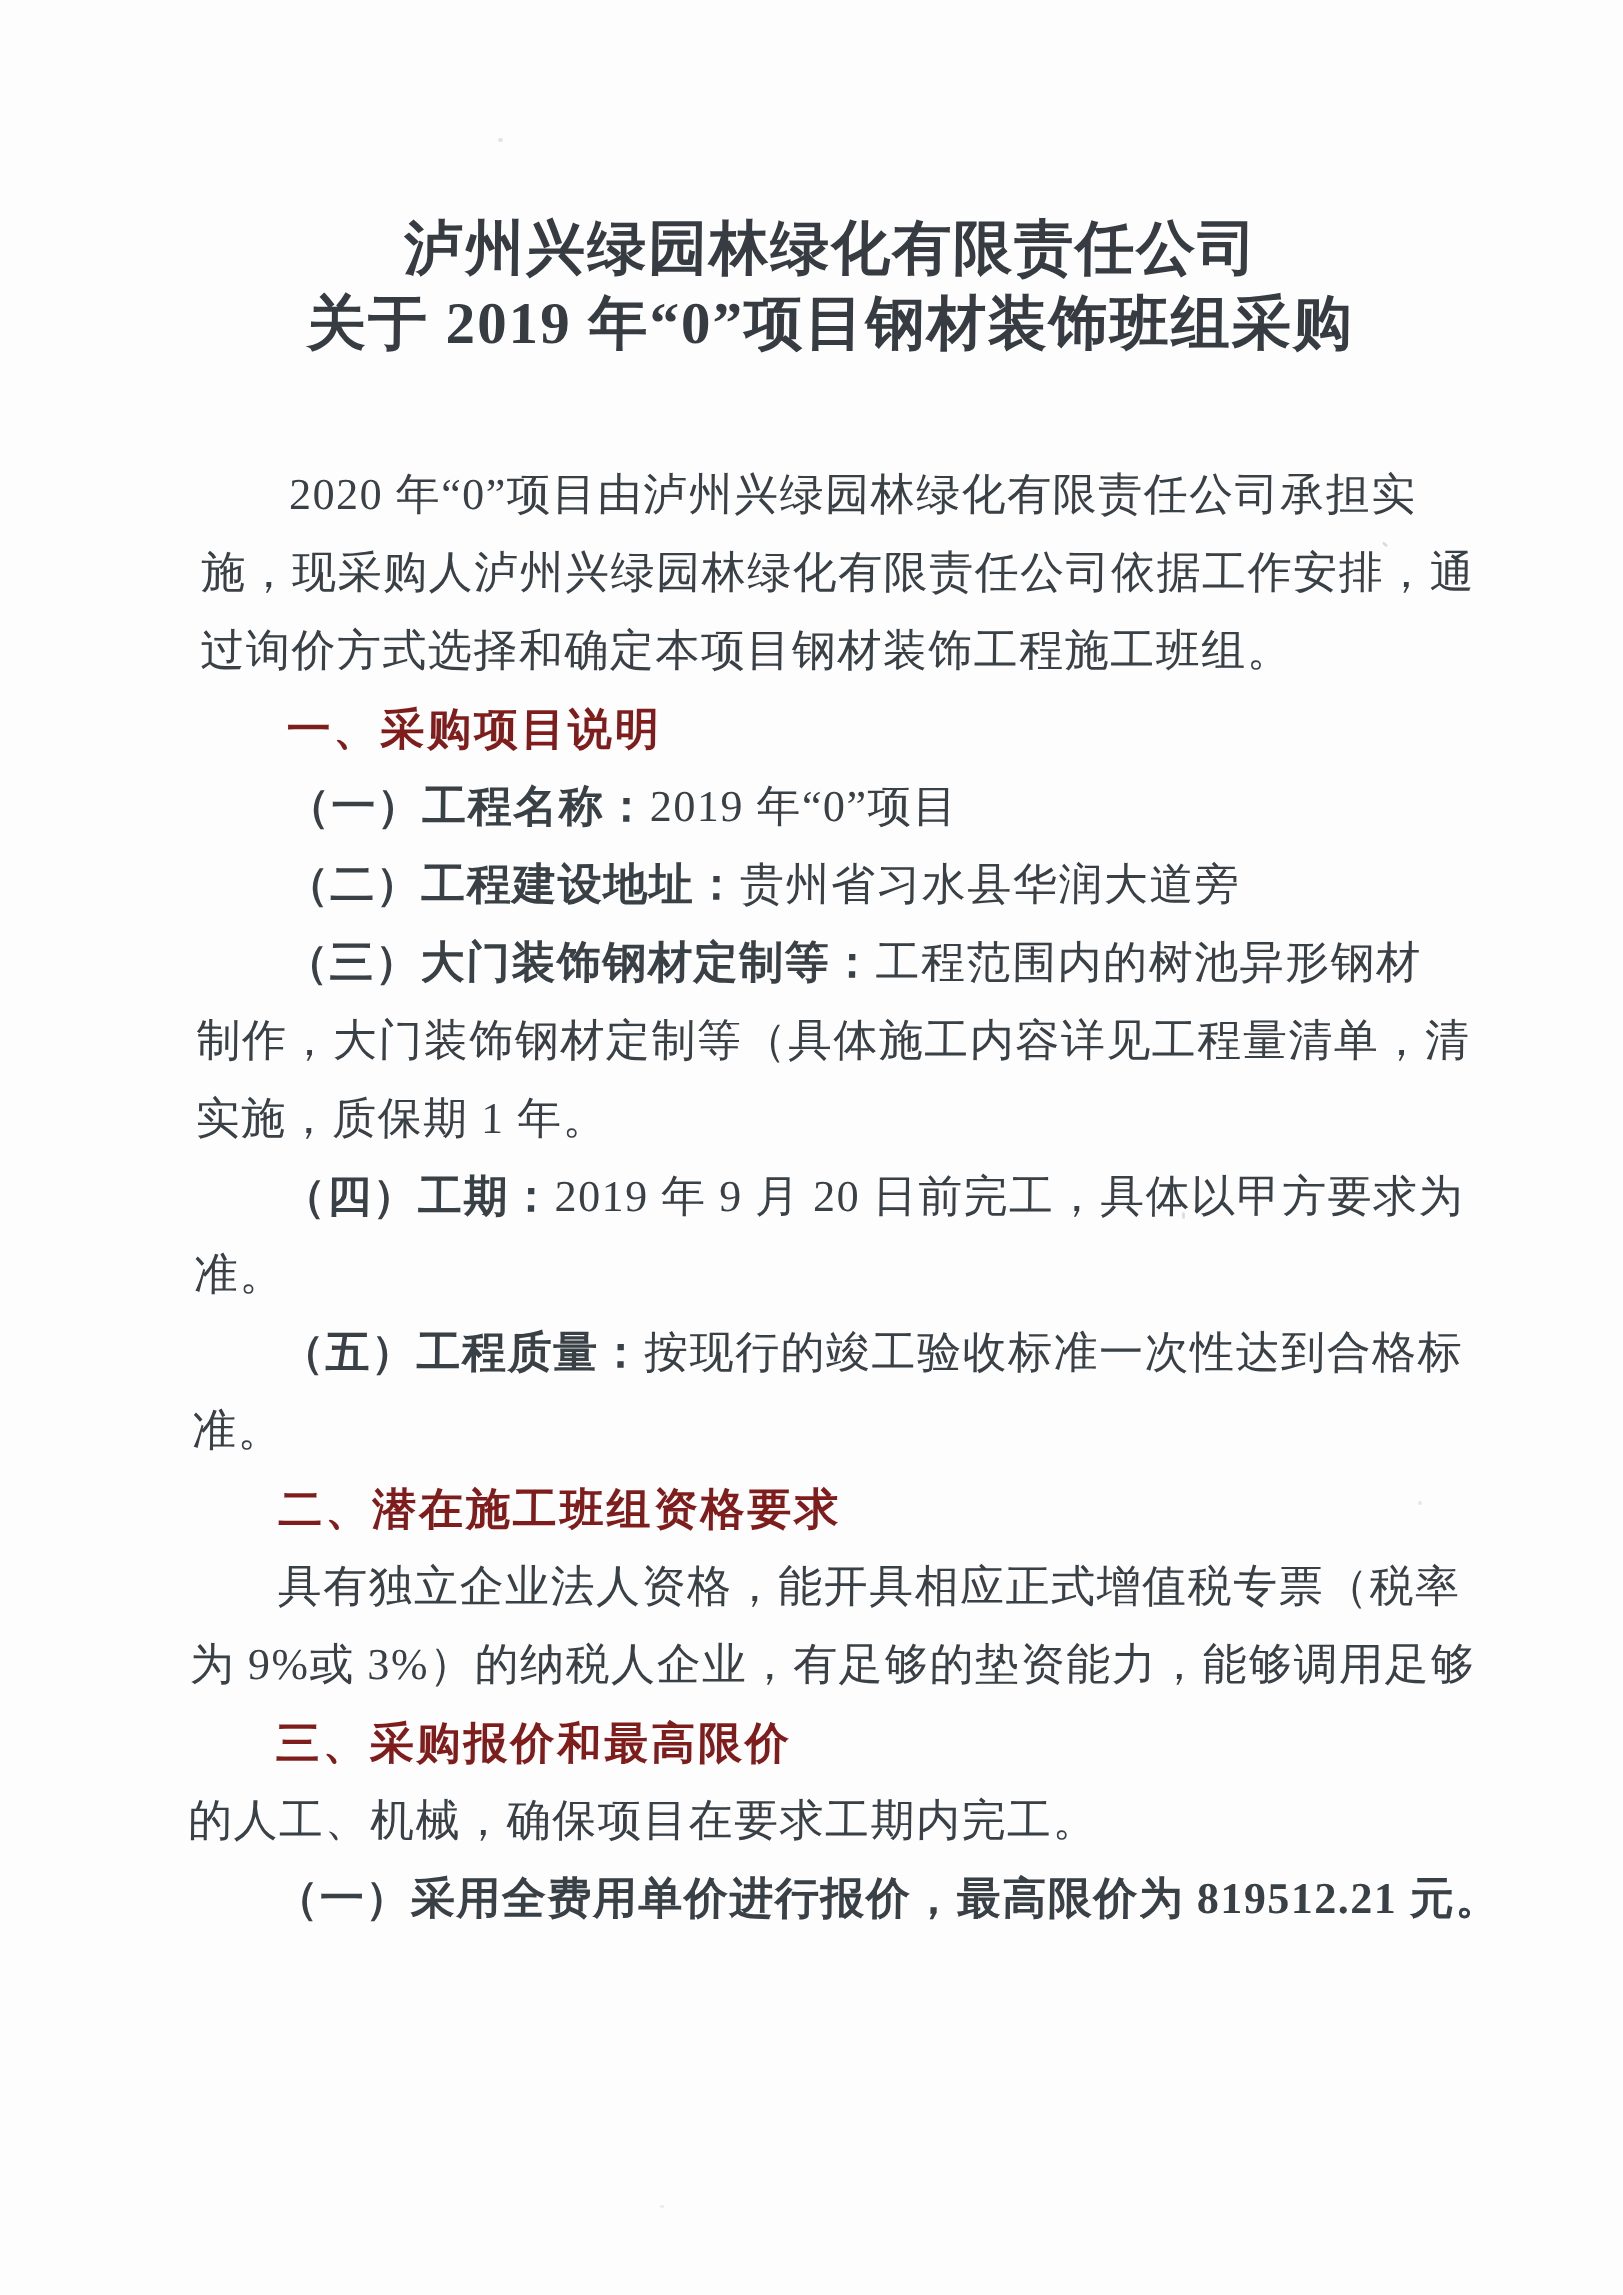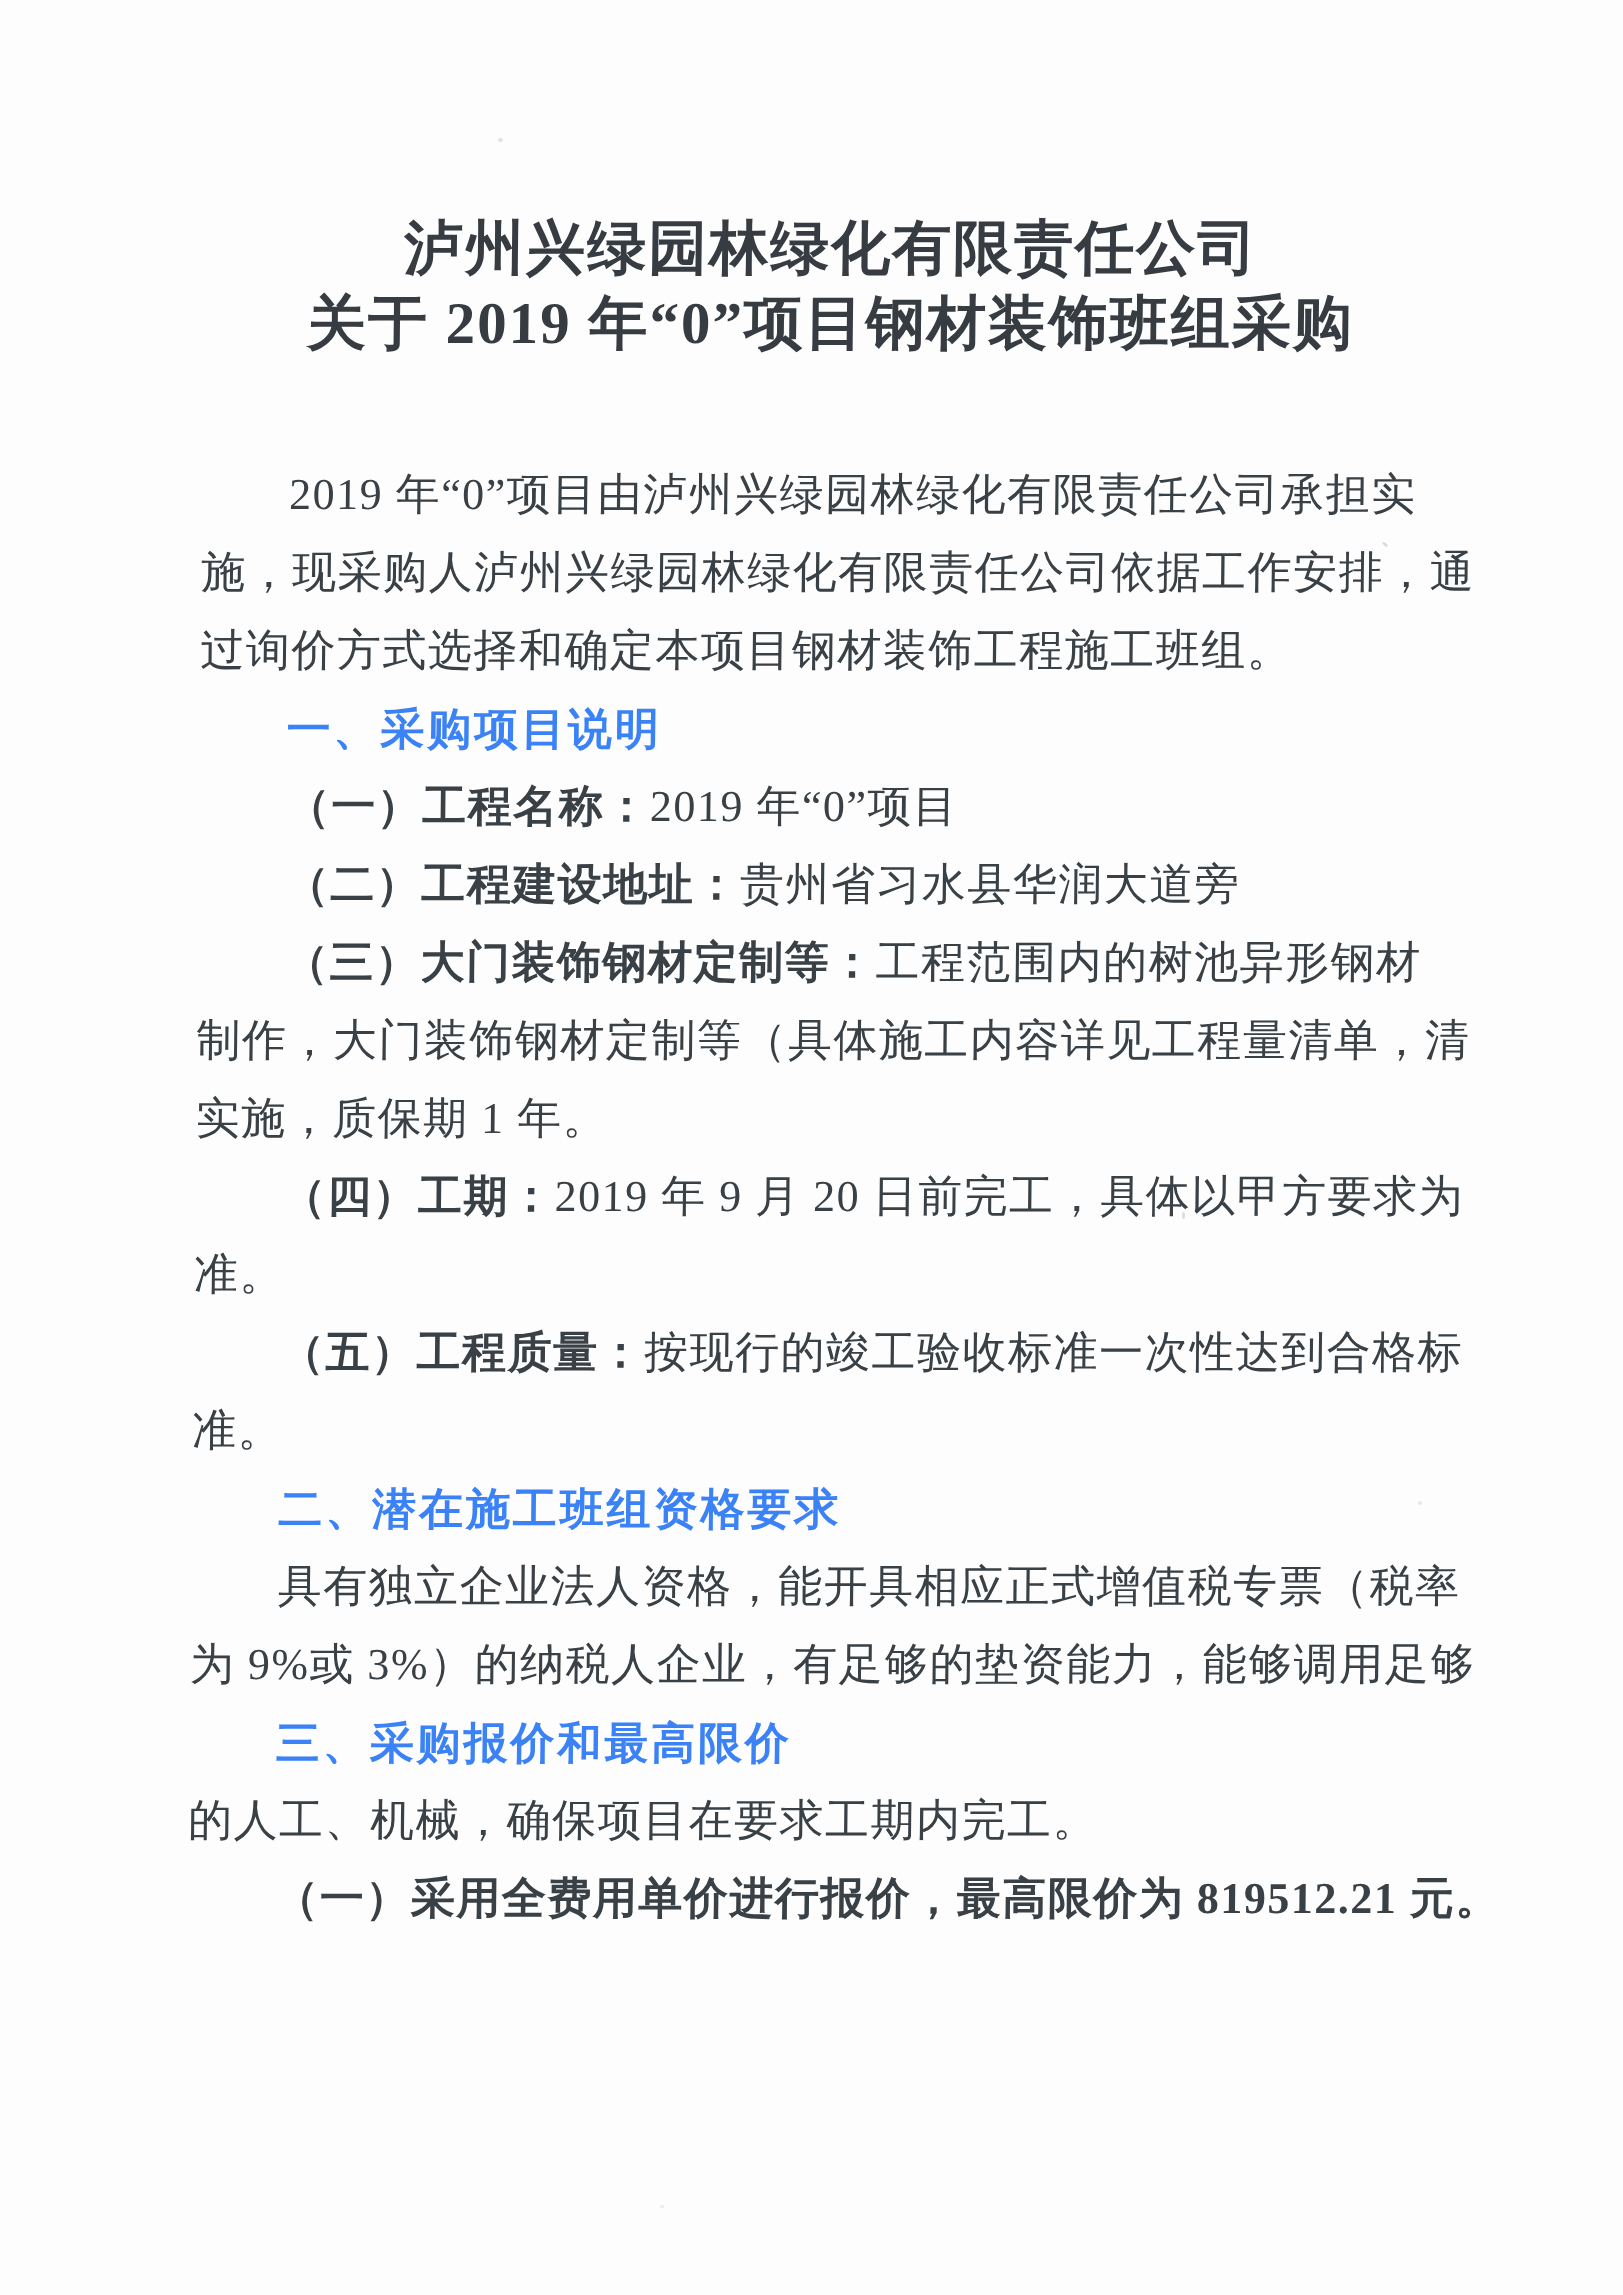--- a/index.html
+++ b/index.html
@@ -42,21 +42,21 @@
   .line {
     white-space: nowrap;
     height: 78px;
   }
   .indent { padding-left: 87px; }
   .b { font-weight: bold; }
   .heading {
     font-family: "Liberation Sans", "DejaVu Sans", sans-serif;
     font-weight: bold;
     letter-spacing: 2.9px;
-    color: #3b82f6;
+    color: #7f1d1d;
   }
   .speck {
     position: absolute;
     display: block;
     background: #7c868c;
     border-radius: 50%;
   }
 </style>
 </head>
 <body>
@@ -65,21 +65,21 @@
 
   <div class="content">
 
     <div class="title">
       <div class="title-line">泸州兴绿园林绿化有限责任公司</div>
       <div class="title-line">关于 2019 年“0”项目钢材装饰班组采购</div>
     </div>
 
     <div class="body-text">
 
-      <div class="line indent">2019 年“0”项目由泸州兴绿园林绿化有限责任公司承担实</div>
+      <div class="line indent">2020 年“0”项目由泸州兴绿园林绿化有限责任公司承担实</div>
       <div class="line">施，现采购人泸州兴绿园林绿化有限责任公司依据工作安排，通</div>
       <div class="line">过询价方式选择和确定本项目钢材装饰工程施工班组。</div>
 
       <div class="line heading indent">一、采购项目说明</div>
 
       <div class="line indent"><span class="b">（一）工程名称：</span><span>2019 年“0”项目</span></div>
 
       <div class="line indent"><span class="b">（二）工程建设地址：</span><span>贵州省习水县华润大道旁</span></div>
 
       <div class="line indent"><span class="b">（三）大门装饰钢材定制等：</span><span>工程范围内的树池异形钢材</span></div>

